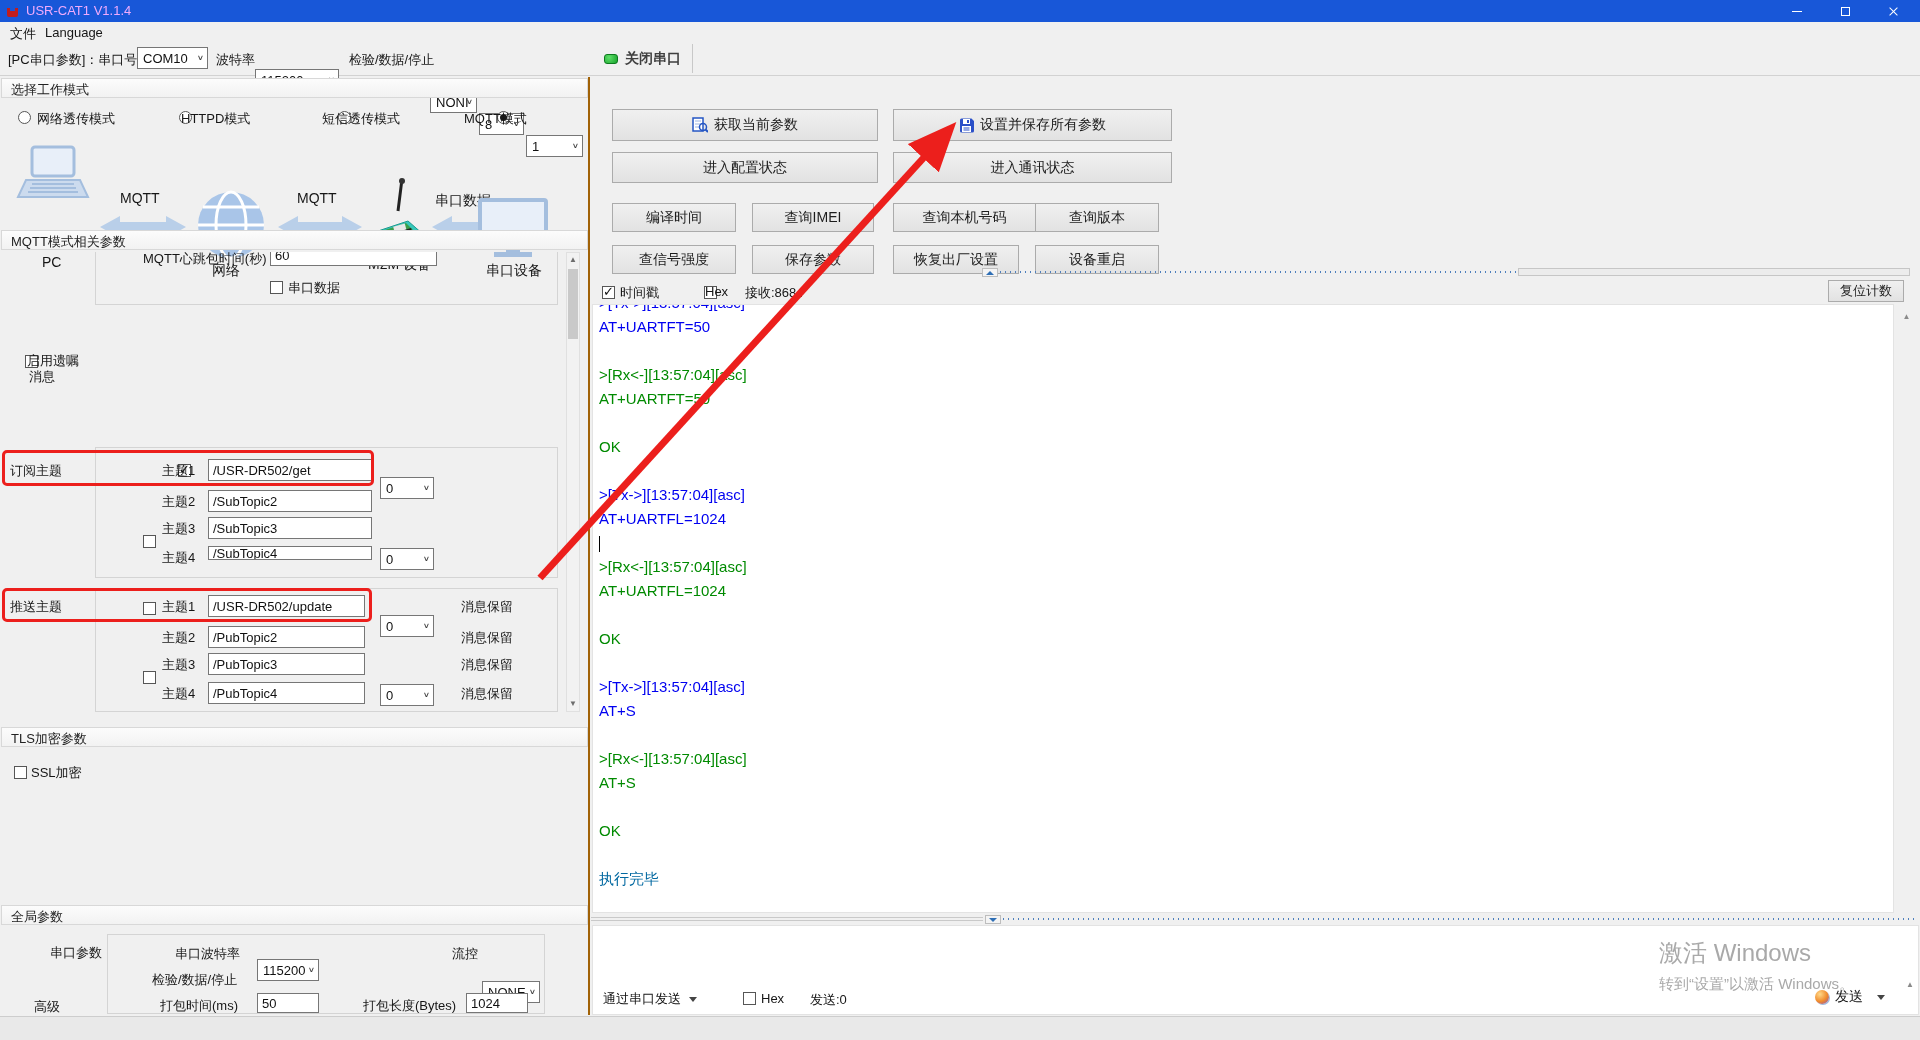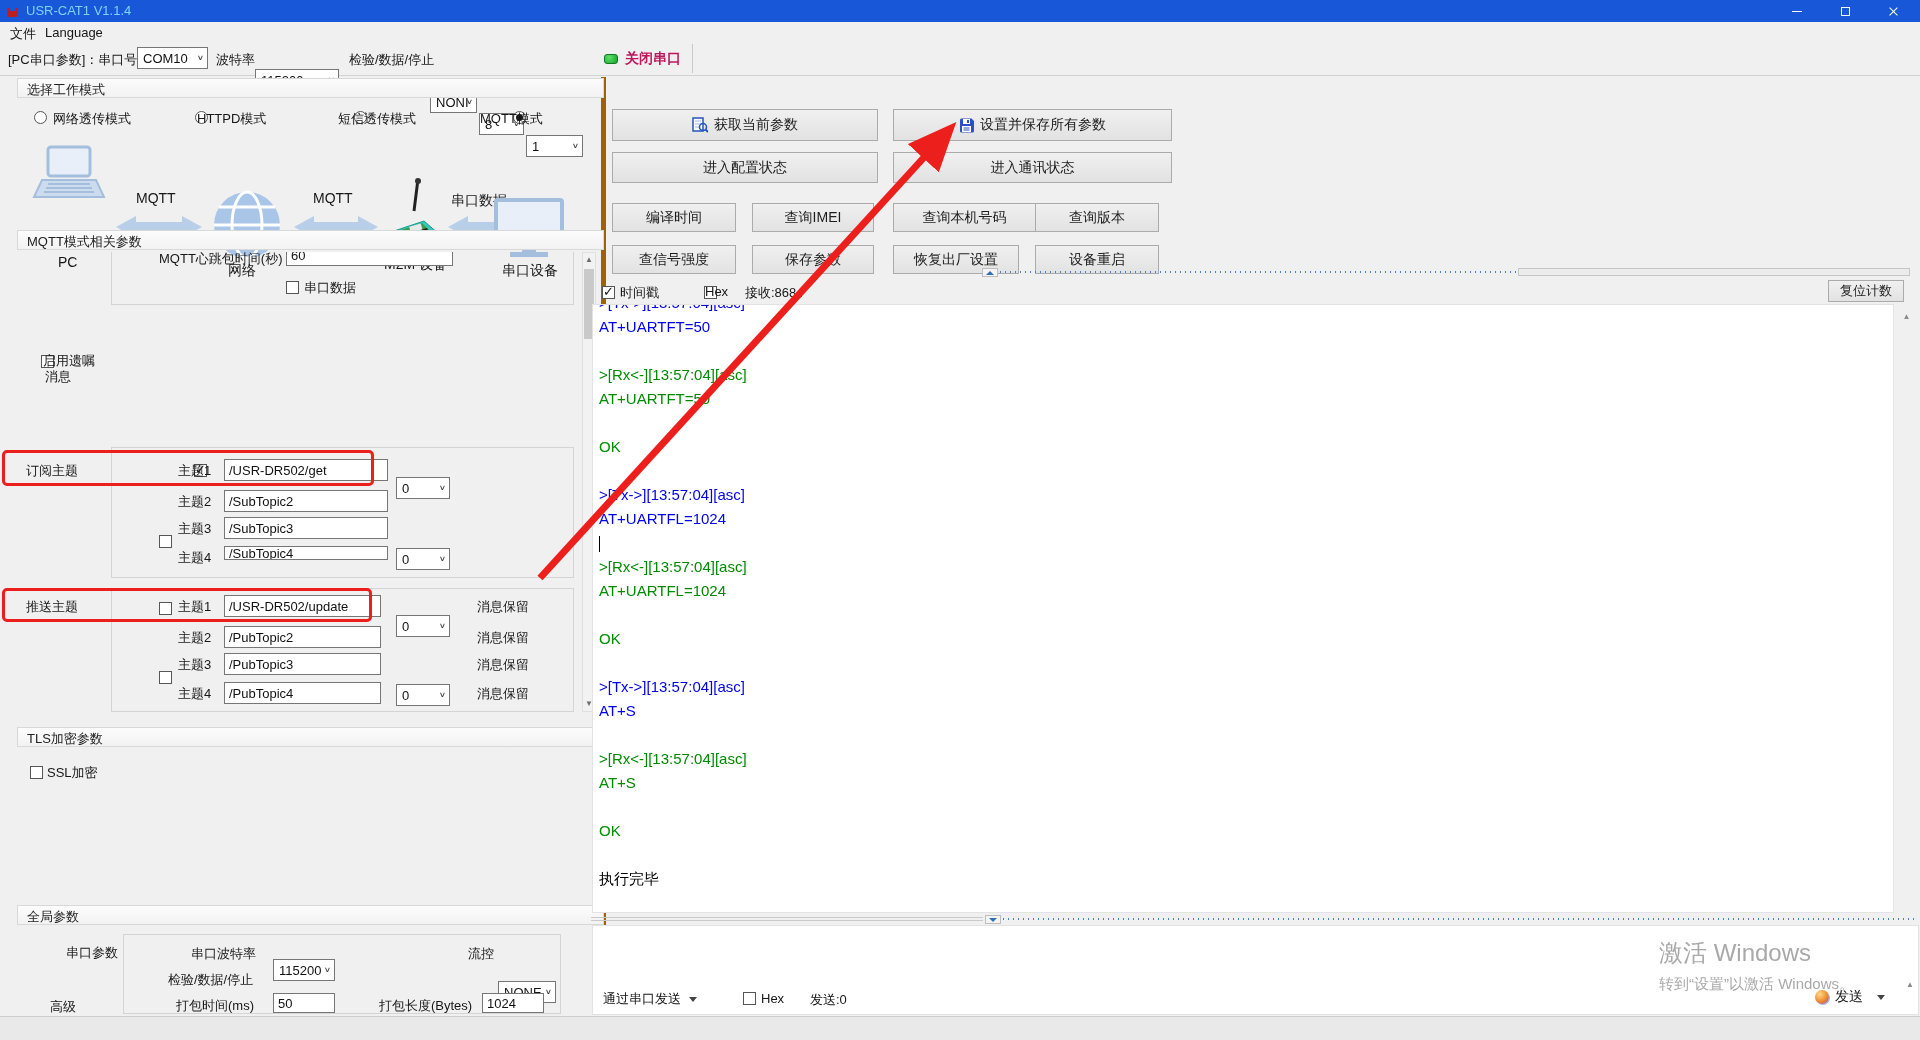--- a/index.html
+++ b/index.html
@@ -11,38 +11,38 @@
   .btn { background:linear-gradient(#f0f0f0,#e2e2e2); border:1px solid #ababab; display:flex; align-items:center; justify-content:center; font-size:14px; color:#1c1c1c; white-space:nowrap; }
   .inp { border:1px solid #767676; background:#fff; font-size:13px; padding:1px 4px; font-family:inherit; color:#111; }
   .sel { border:1px solid #767676; background:#fff; font-size:13px; display:flex; align-items:center; padding:0 15px 0 5px; position:relative; overflow:hidden; white-space:nowrap;text-align:center; }
   .sel::after { content:"∨"; position:absolute; right:3px; top:50%; transform:translateY(-54%) scaleY(.75); font-size:10px; color:#3f3f3f; }
   .cb { width:13px; height:13px; border:1px solid #565656; background:#fff; position:relative; display:inline-block; }
   .cb.on::after { content:"✓"; position:absolute; left:0; top:-3px; font-size:13px; font-weight:bold; color:#101010; }
   .radio { width:13px; height:13px; border:1px solid #565656; border-radius:50%; background:#fff; position:relative; display:inline-block; }
   .radio.on::after { content:""; position:absolute; left:2px; top:2px; width:7px; height:7px; border-radius:50%; background:#1a1a1a; }
   .groupbox { border:1px solid #d4d4d4; }
   .log-line { height:24px; font-size:15px; white-space:pre; line-height:24px; }
-  .tx { color:#0000f0; } .rx { color:#008a00; } .plain { color:#000000; }
+  .tx { color:#0000f0; } .rx { color:#008a00; } .plain { color:#0369a1; }
   .caret { display:inline-block; width:1px; height:16px; background:#000; vertical-align:middle; }
   .redbox { border:3px solid #ec1f1c; border-radius:5px; z-index:40; pointer-events:none; }
   .dots { background-image:repeating-linear-gradient(90deg,#4d7fbd 0 1px,transparent 1px 5px); height:2px; }
   .scroll-arrow { color:#6d6d6d; font-size:8px; text-align:center; line-height:13px; }
   .winbtn { width:46px; height:22px; display:flex; align-items:center; justify-content:center; }
   .wm { color:#a9a9a9; }
 </style>
 </head>
 <body>
 
 <div class="abs" style="left:0;top:0;width:1920px;height:22px;background:#1857d8;display:flex;align-items:center;">
   <span class="abs" style="left:6px;top:5px;width:13px;height:12px;">
     <svg width="13" height="12">
         <path d="M1 1 h3 v3 h5 v-3 h3 v7 a2 2 0 0 1 -2 2 h-7 a2 2 0 0 1 -2 -2 z" fill="#c01d1d"></path>
       </svg>
   </span>
-  <span style="position:absolute;left:26px;top:3px;font-size:13px;color:#7dd3fc;">USR-CAT1 V1.1.4</span>
+  <span style="position:absolute;left:26px;top:3px;font-size:13px;color:#f0abfc;">USR-CAT1 V1.1.4</span>
   <div class="abs winbtn" style="left:1774px;top:0;">
       <span style="width:10px;height:1px;background:#fff;display:inline-block;"></span>
     </div>
   <div class="abs winbtn" style="left:1822px;top:0;">
       <span style="width:9px;height:9px;border:1px solid #fff;display:inline-block;"></span>
     </div>
   <div class="abs winbtn" style="left:1870px;top:0;">
     <span style="position:relative;width:11px;height:11px;display:inline-block;">
       <span style="position:absolute;left:5px;top:0;width:1px;height:11px;background:#fff;transform:rotate(45deg);"></span>
       <span style="position:absolute;left:5px;top:0;width:1px;height:11px;background:#fff;transform:rotate(-45deg);"></span>
@@ -69,26 +69,26 @@
       <span>NONI</span>
     </div>
   <div class="abs sel" style="left:479px;top:5px;width:45px;height:22px;">
       <span>8</span>
     </div>
   <div class="abs sel" style="left:526px;top:5px;width:57px;height:22px;">
       <span>1</span>
     </div>
   <div class="abs" style="left:604px;top:5px;height:24px;display:flex;align-items:center;">
     <span style="width:14px;height:10px;background:radial-gradient(circle at 35% 30%,#5fe06a,#17a22b);border:1px solid #0c7a1e;border-radius:3px;display:inline-block;"></span>
-    <span style="margin-left:7px;font-size:14px;font-weight:bold;color:#be185d;">关闭串口</span>
+    <span style="margin-left:7px;font-size:14px;font-weight:bold;color:#404040;">关闭串口</span>
   </div>
   <span class="abs" style="left:692px;top:2px;width:1px;height:29px;background:#c8c8c8;"></span>
 </div>
 
-<div class="abs" style="left:16px;top:77px;width:590px;height:938px;border-right:5px solid #a16207;">
+<div class="abs" style="left:0;top:77px;width:590px;height:938px;border-right:2px solid #a16207;">
 
   <div class="abs hdrbar" style="left:1px;top:1px;width:587px;">选择工作模式</div>
 
   
   <div class="abs" style="left:0;top:31px;width:588px;height:22px;">
     <span class="radio abs" style="left:18px;top:2px;"></span>
     <span class="abs lbl" style="left:37px;top:2px;">网络透传模式</span>
     <span class="radio abs" style="left:162px;top:2px;"></span>
     <span class="abs lbl" style="left:181px;top:2px;">HTTPD模式</span>
     <span class="radio abs" style="left:303px;top:2px;"></span>

